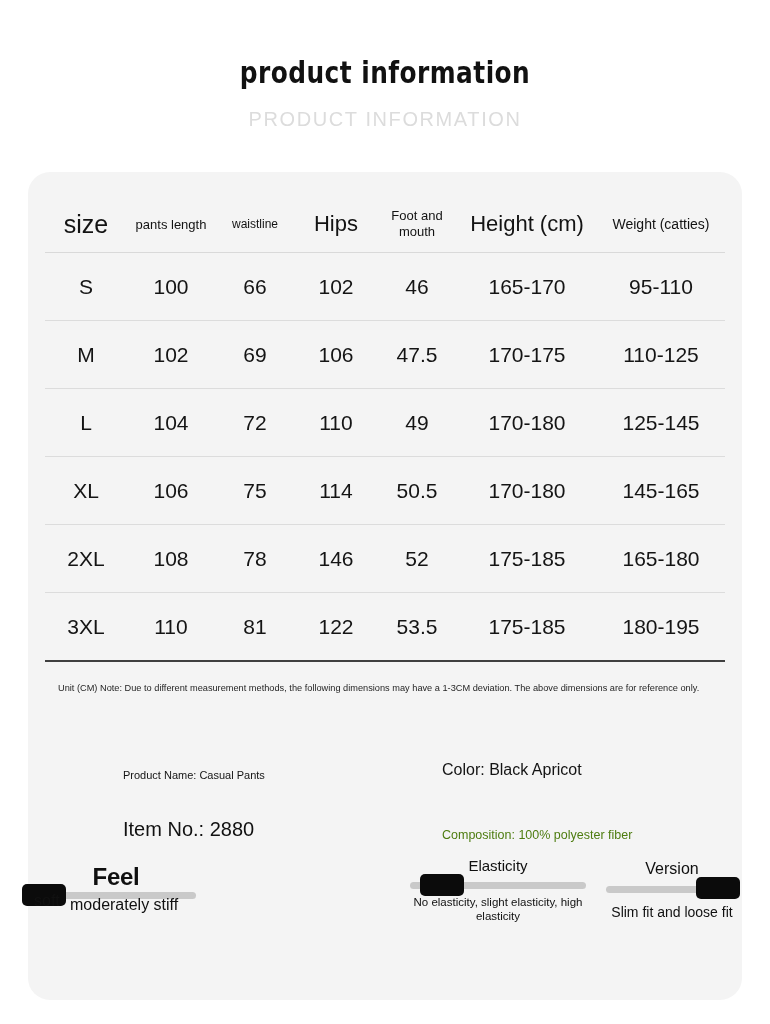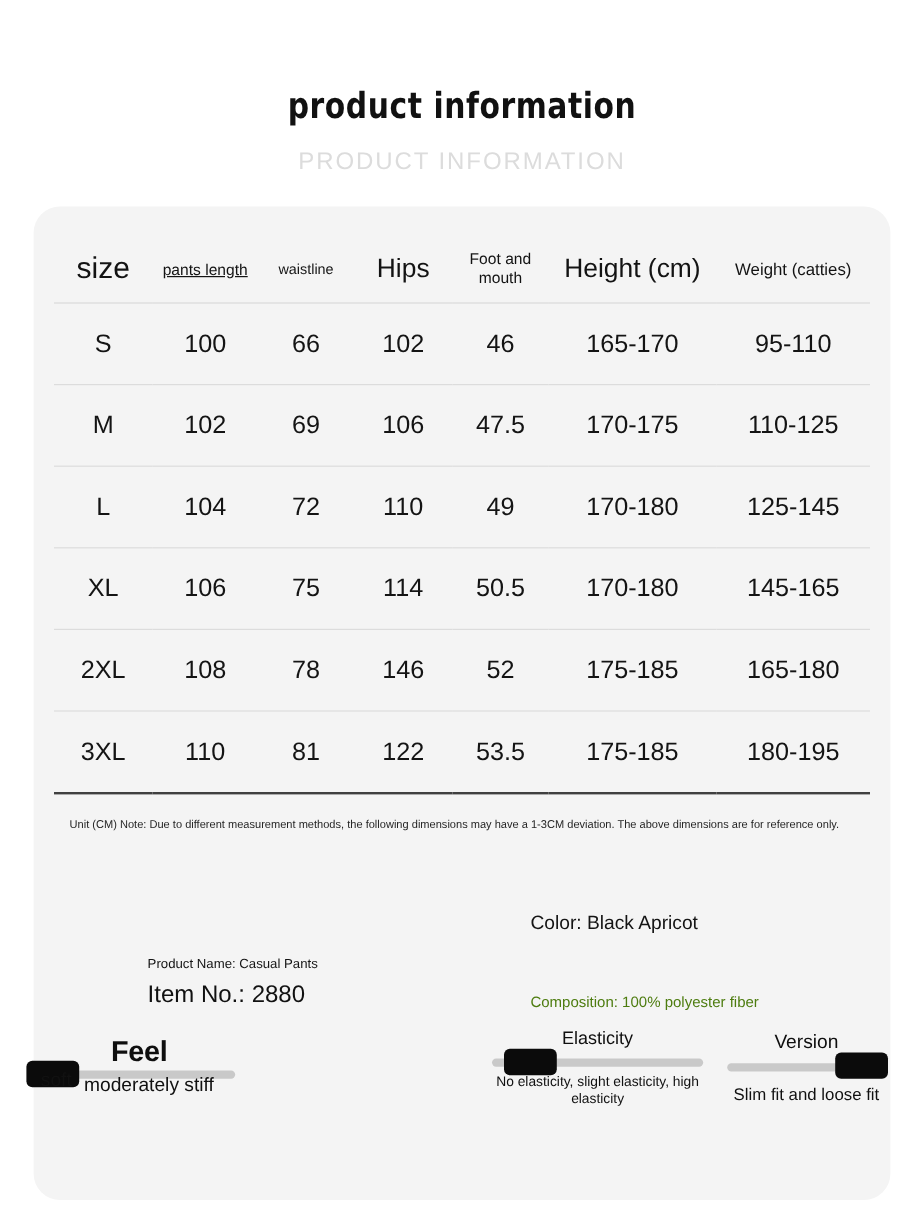--- a/index.html
+++ b/index.html
@@ -12,21 +12,21 @@
     height: 1024px;
     position: relative;
     font-family: "Liberation Sans", sans-serif;
     color: #1a1a1a;
     overflow: hidden;
   }
 
   
   .title-block {
     position: absolute;
-    top: 72px;
+    top: 56px;
     left: 0;
     width: 770px;
     text-align: center;
   }
   .main-title {
     font-family: "DejaVu Sans Condensed", "Liberation Sans Narrow", "Liberation Sans", sans-serif;
     font-size: 30px;
     font-weight: 700;
     letter-spacing: 0.5px;
     color: #111111;
@@ -78,21 +78,21 @@
     font-size: 21px;
     color: #141414;
     border-bottom: 1px solid #dcdcdc;
   }
   .size-table tbody tr:last-child td {
     border-bottom: 2px solid #404040;
   }
 
   
   .h-size      { font-size: 25px; font-weight: 600; }
-  .h-pants     { font-size: 13px; text-decoration: underline; }
+  .h-pants     { font-size: 13px; }
   .h-waist     { font-size: 12px; }
   .h-hips      { font-size: 22px; font-weight: 600; }
   .h-foot      { font-size: 13px; line-height: 1.25; }
   .h-height    { font-size: 22px; font-weight: 600; }
   .h-weight    { font-size: 14px; }
 
   
   col.c0 { width: 82px; }
   col.c1 { width: 88px; }
   col.c2 { width: 80px; }
@@ -123,21 +123,20 @@
     top: 580px;
     width: 714px;
     height: 110px;
   }
   .d-prodname {
     position: absolute;
     left: 95px;
     top: 17px;
     font-size: 11px;
     color: #141414;
-    margin-top: 29px;
   }
   .d-color {
     position: absolute;
     left: 414px;
     top: 9px;
     font-size: 16px;
     color: #141414;
   }
   .d-item {
     position: absolute;

